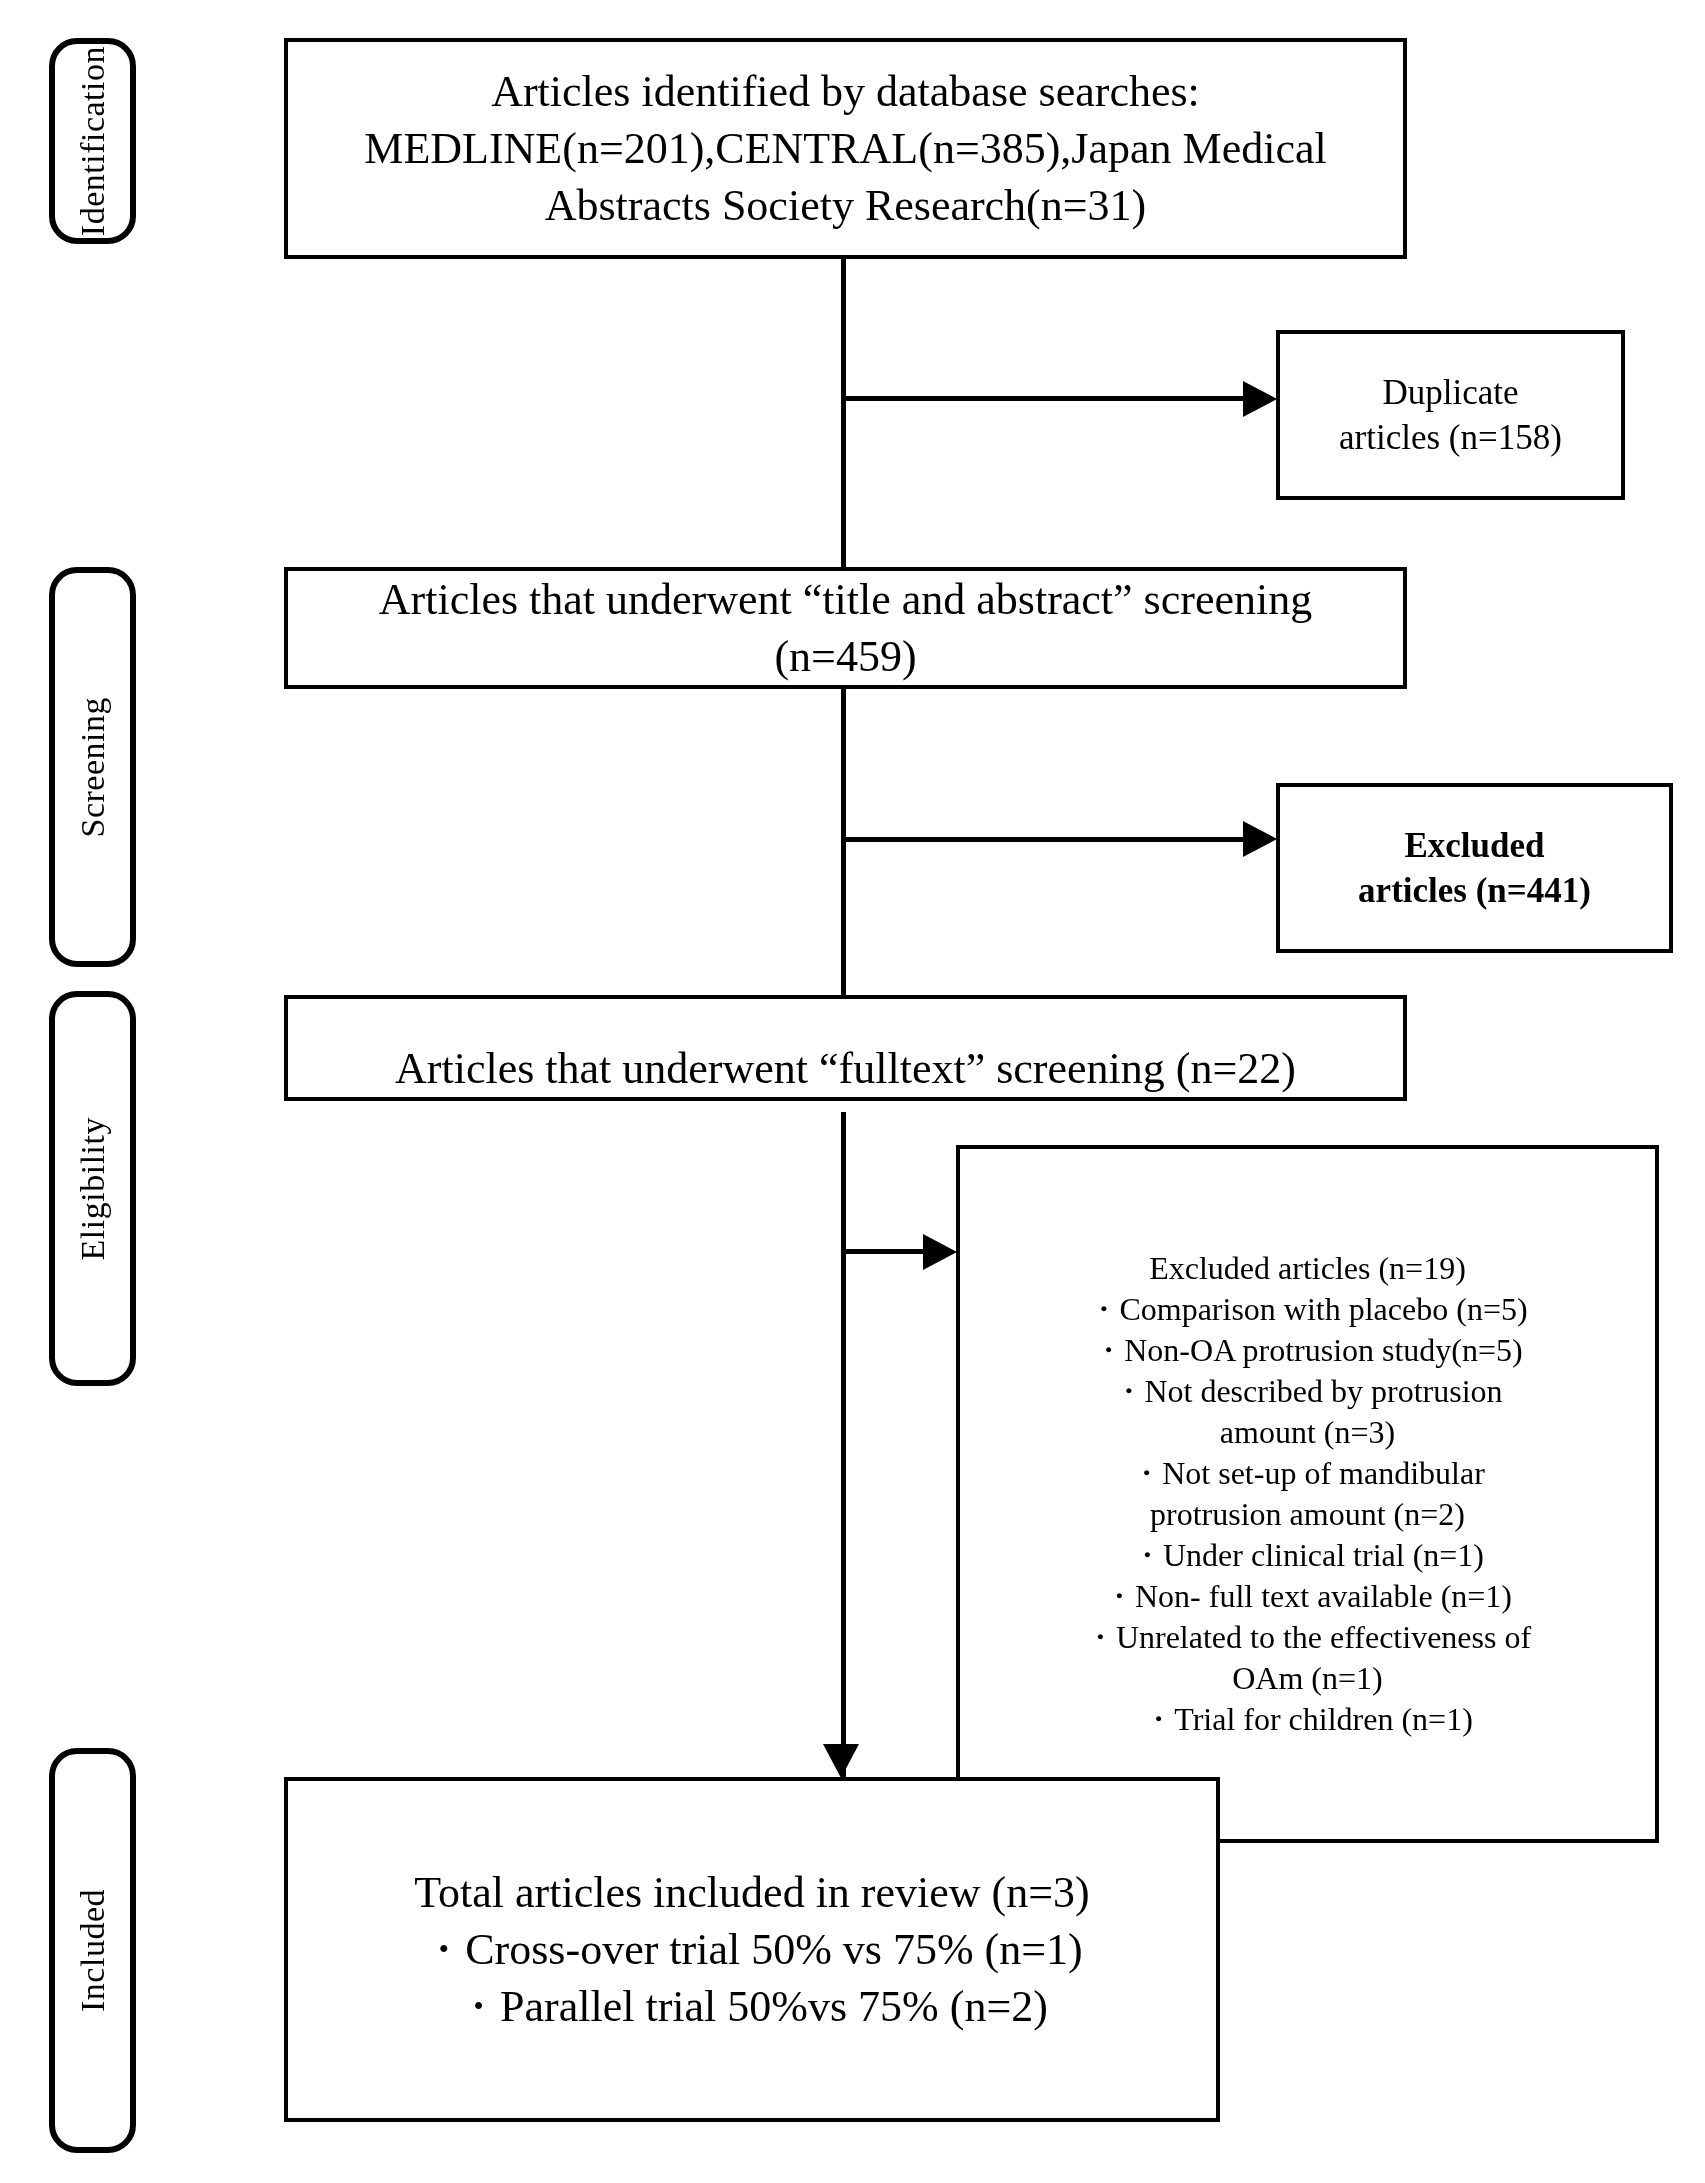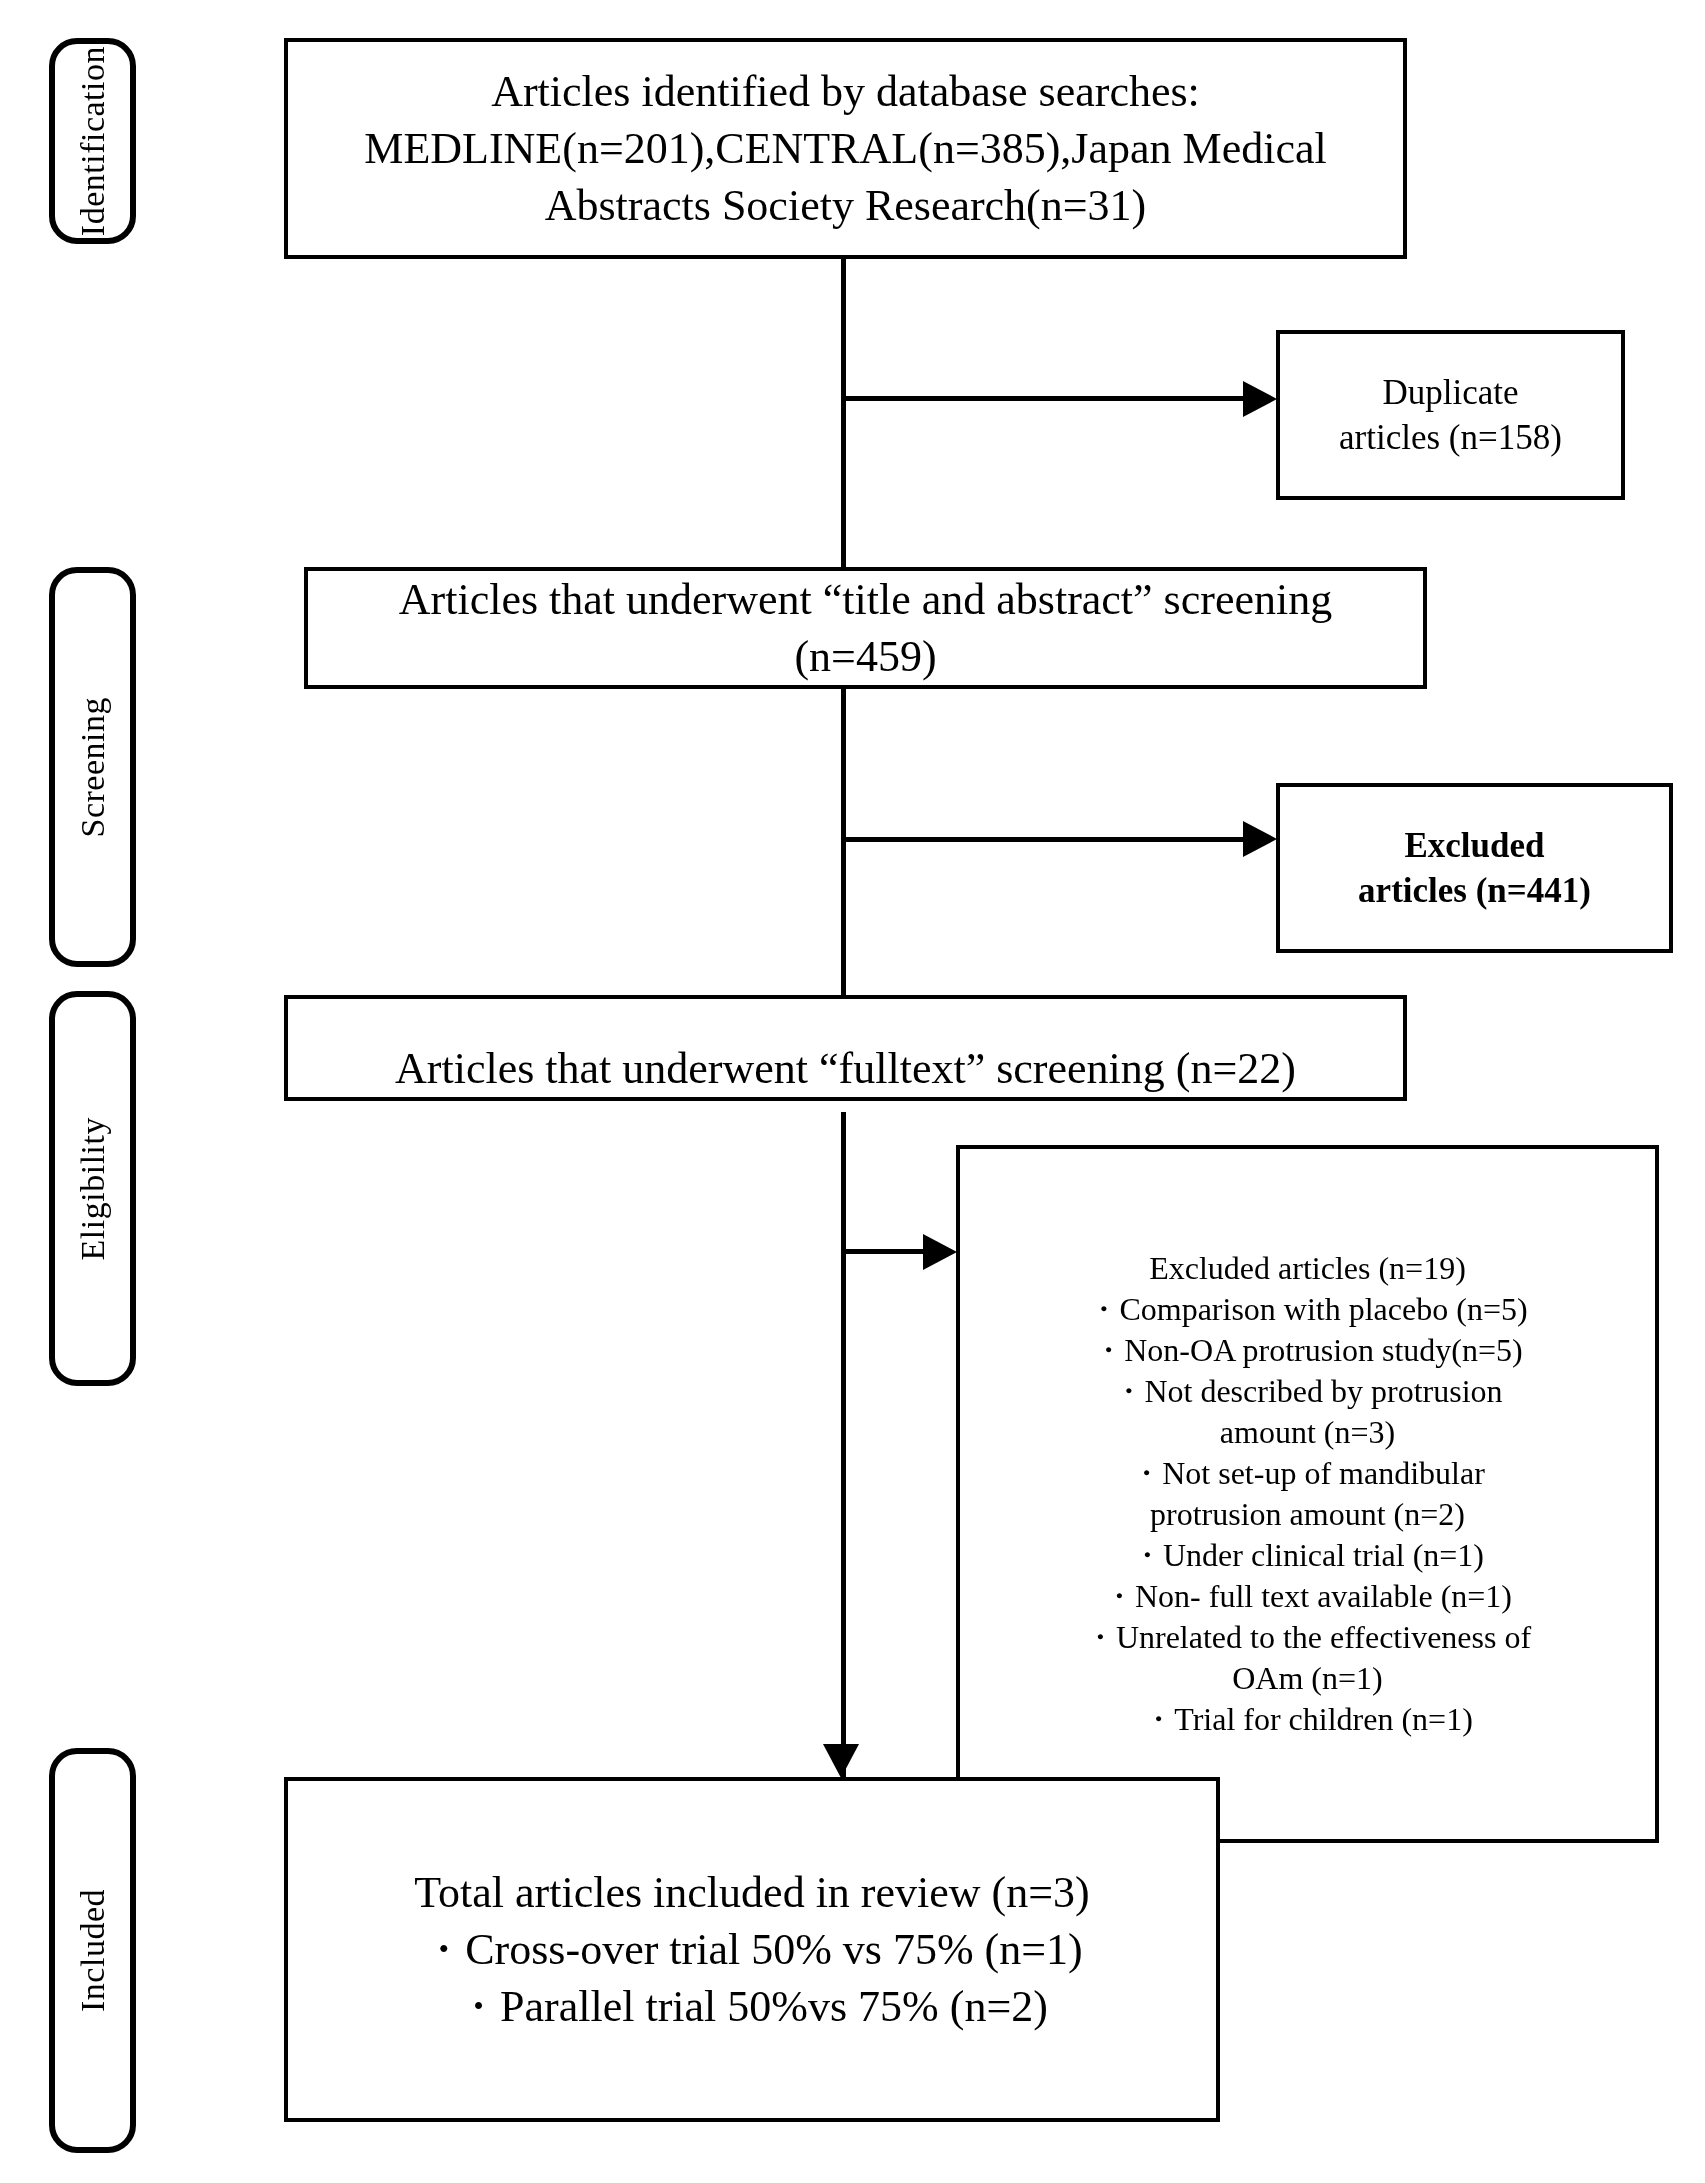--- a/index.html
+++ b/index.html
@@ -138,21 +138,21 @@
     <div class="node-text">Articles identified by database searches:
 MEDLINE(n=201),CENTRAL(n=385),Japan Medical
 Abstracts Society Research(n=31)</div>
   </div>
 
   <div class="node small" style="left:1276px; top:314px; width:349px; height:170px;margin-top:16px;">
     <div class="node-text">Duplicate
 articles (n=158)</div>
   </div>
 
-  <div class="node" style="left:284px; top:567px; width:1123px; height:122px;margin-left:20px;">
+  <div class="node" style="left:284px; top:567px; width:1123px; height:122px;">
     <div class="node-text">Articles that underwent “title and abstract” screening
 (n=459)</div>
   </div>
 
   <div class="node small" style="left:1276px; top:783px; width:397px; height:170px;font-weight:bold;">
     <div class="node-text">Excluded
 articles (n=441)</div>
   </div>
 
   <div class="node" style="left:284px; top:995px; width:1123px; height:106px;align-items:flex-end;">

